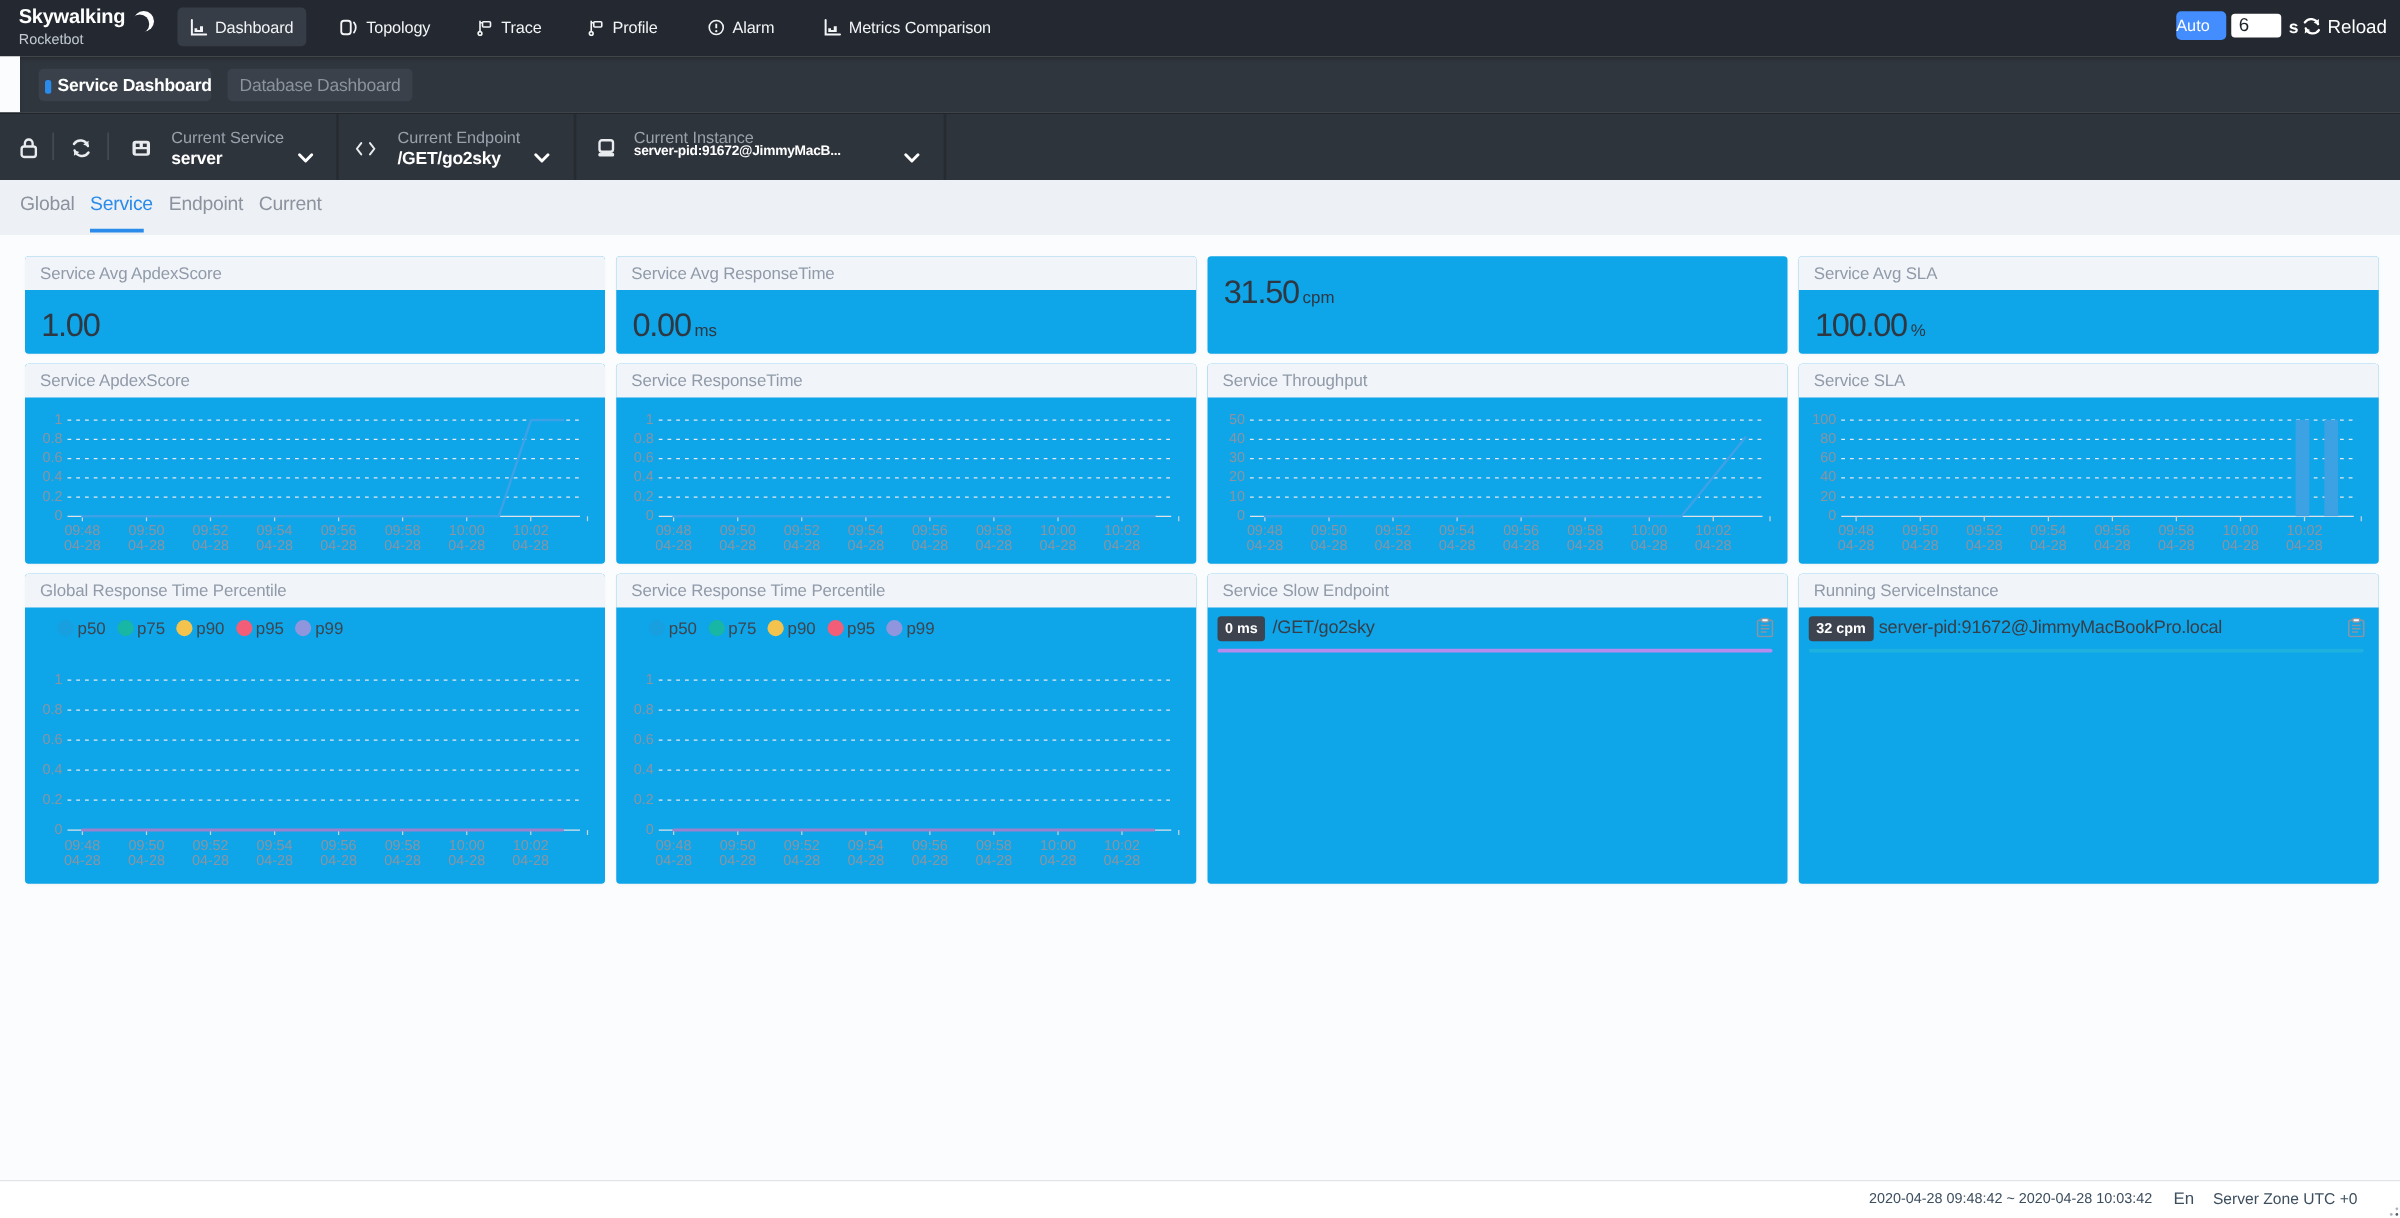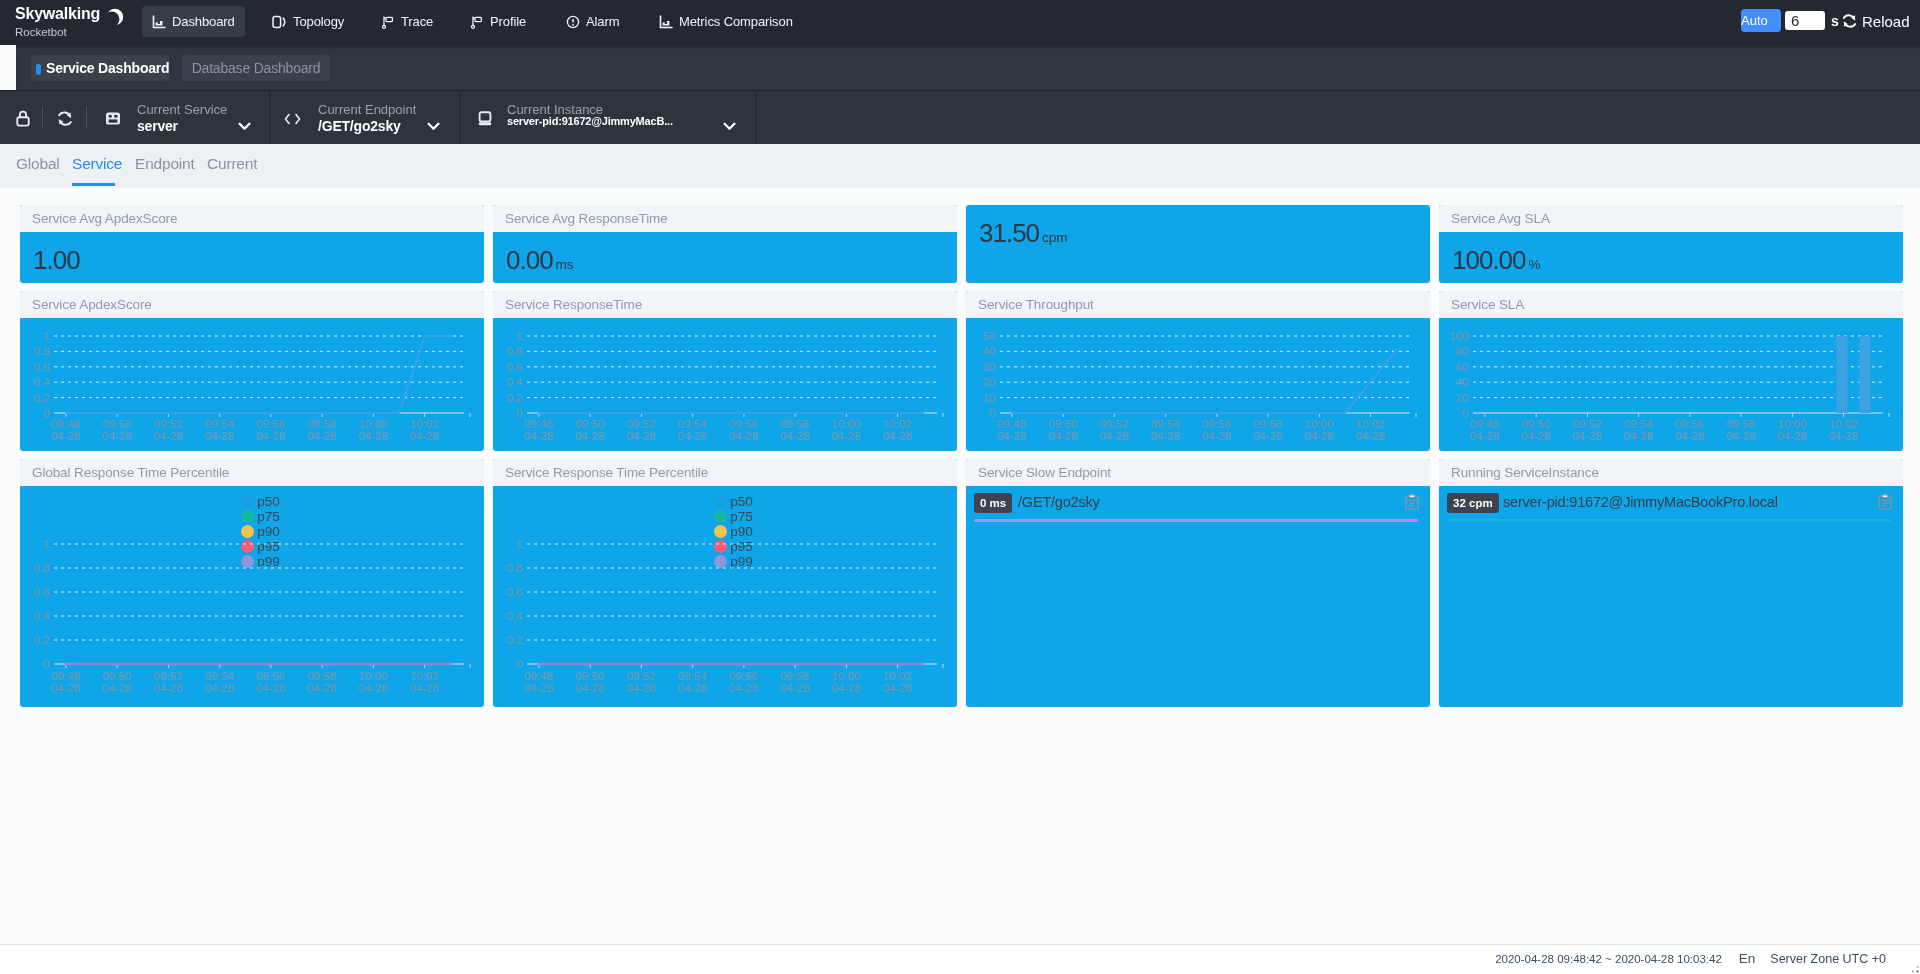--- a/index.html
+++ b/index.html
@@ -40,21 +40,21 @@
 .tab.on { color:#2a8bea; }
 #tabs .uline { position:absolute; left:72px; top:39px; width:43px; height:3px; background:#2a8bea; }
 
 
 .card { position:absolute; width:464px; background:#0ea5e9; border-radius:3px; box-shadow:0 1px 2px rgba(0,0,0,.04); }
 .chead { height:27px; background:#f1f4f8; border-radius:3px 3px 0 0; font-size:13.5px; letter-spacing:-0.1px; color:#909aa8; line-height:27px; padding-left:12px; }
 .bigv { margin:13px 0 0 13px; color:#2e3843; }
 .bigv .n { font-size:26px; font-weight:400; letter-spacing:-1px; }
 .bigv .u { font-size:13.5px; font-weight:400; margin-left:3px; }
 .axlab { font-size:11.5px; fill:#8a95a3; font-family:"Liberation Sans", sans-serif; }
-.legend { display:flex; align-items:center; margin:8px 0 0 26px; height:16px;flex-direction:column; }
+.legend { display:flex; align-items:center; margin:8px 0 0 26px; height:16px; }
 .li { display:flex; align-items:center; font-size:13.5px; color:#3c4650; margin-right:9px; }
 .dot { width:13px; height:13px; border-radius:50%; margin-right:3px; }
 .slowrow { position:absolute; left:8px; top:34px; width:448px; height:22px; }
 .chip { position:absolute; left:0; top:0; background:#3d4450; color:#fff; font-size:11.5px; font-weight:700; border-radius:3px; padding:0 6px; line-height:20px; }
 .slowtx { position:absolute; top:1px; font-size:14.5px; letter-spacing:-0.2px; color:#363f49; white-space:nowrap; }
 .slowrow svg { position:absolute; right:3px; top:1px; }
 .uline2 { position:absolute; left:8px; top:60px; height:3px; border-radius:2px; }
 
 
 #foot { position:absolute; left:0; top:944px; width:1920px; height:30px; background:#fff; border-top:1px solid #e2e5e8; }

